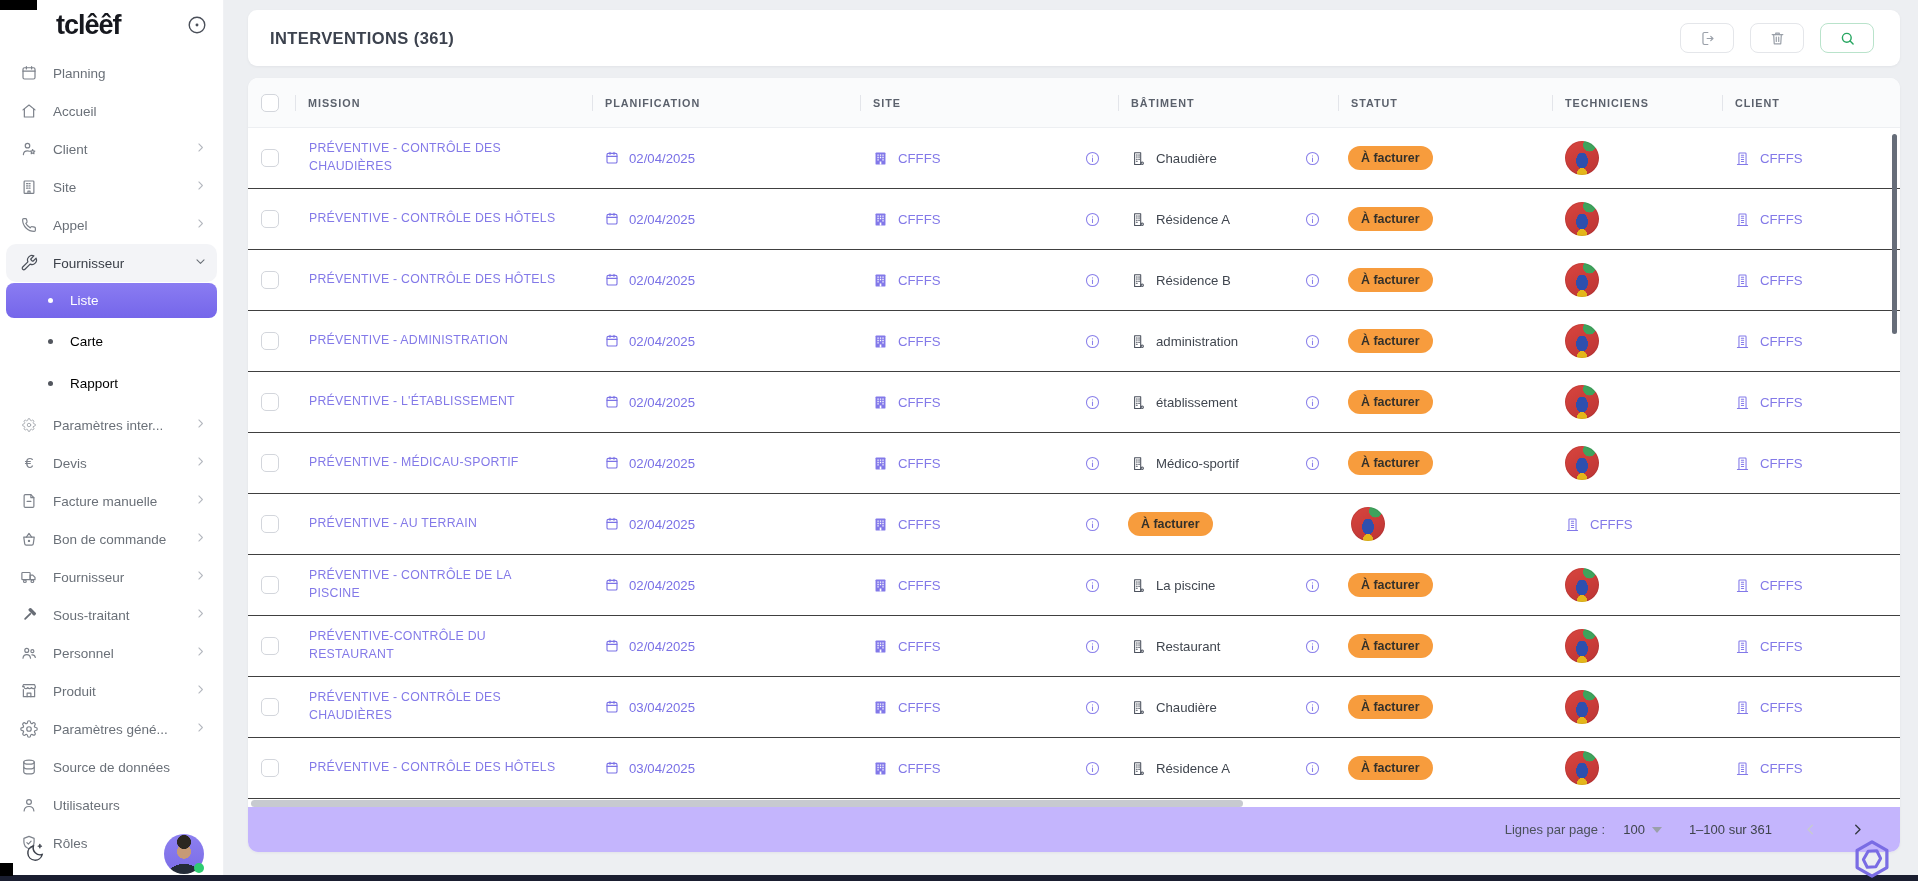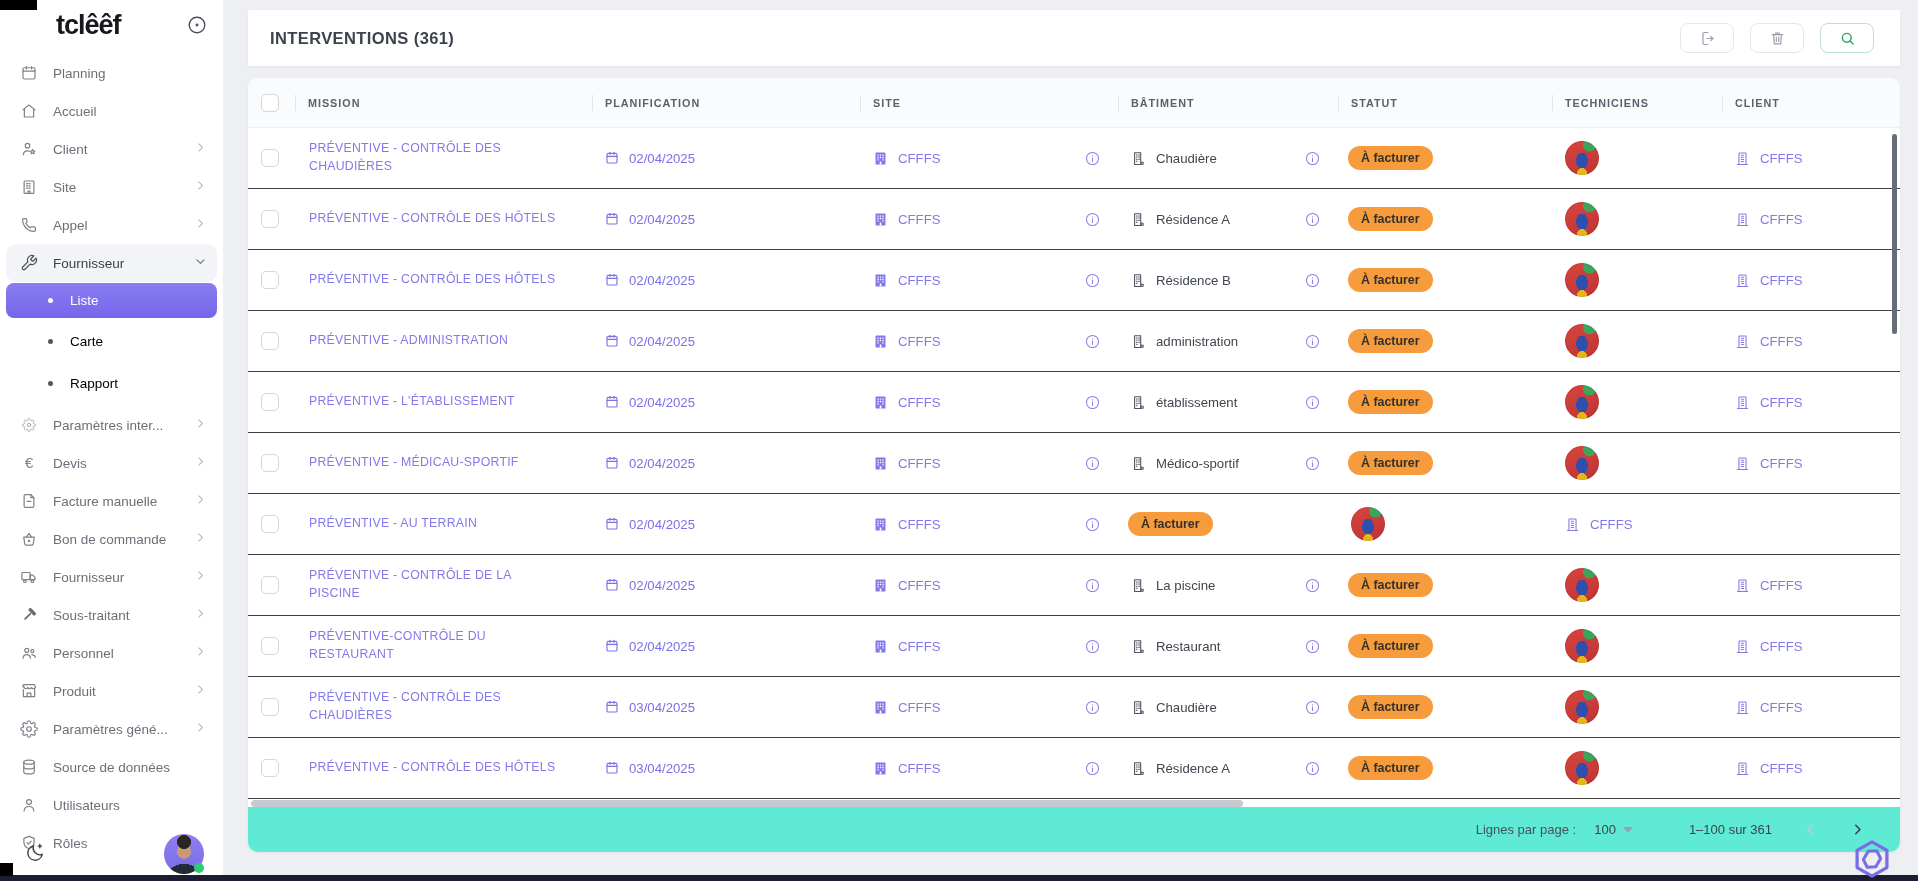--- a/index.html
+++ b/index.html
@@ -52,21 +52,21 @@
     background:
       radial-gradient(circle at 50% 20%, #2b2620 0 18%, rgba(0,0,0,0) 19%),
       radial-gradient(circle at 50% 44%, #c79a76 0 23%, rgba(0,0,0,0) 24%),
       radial-gradient(ellipse 62% 38% at 50% 98%, #232b38 0 60%, rgba(0,0,0,0) 61%),
       linear-gradient(180deg,#8d80f0,#7a6ce6); }
   .avatar-user::after { content:""; position:absolute; right:0px; bottom:1px; width:10px; height:10px;
       border-radius:50%; background:#2ecc71; }
 
   
   .header-card { position:absolute; left:248px; top:10px; width:1652px; height:56px; background:#fff;
-                 border-radius:1px; box-shadow:0 1px 3px rgba(16,24,40,.05); display:flex; align-items:center; z-index:2; }
+                 border-radius:9px; box-shadow:0 1px 3px rgba(16,24,40,.05); display:flex; align-items:center; z-index:2; }
   .page-title { margin-left:22px; font-size:16.5px; font-weight:600; letter-spacing:.4px; color:#3c424e; }
   .toolbar { margin-left:auto; margin-right:26px; display:flex; gap:16px; }
   .tool-btn { width:54px; height:30px; border-radius:8px; border:1px solid #e4e6ea; background:#fff;
               display:flex; align-items:center; justify-content:center; cursor:pointer; }
   .tool-btn svg { width:17px; height:17px; fill:none; stroke:#9aa0a9; stroke-width:1.7; stroke-linecap:round; stroke-linejoin:round; }
   .tool-btn.search { border-color:#b9e3cb; }
   .tool-btn.search svg { stroke:#27a661; stroke-width:2; }
 
   
   .table-card { position:absolute; left:248px; top:78px; width:1652px; height:774px; background:#fff;
@@ -100,27 +100,27 @@
     background:
       radial-gradient(circle at 72% 12%, #3fa35c 0 16%, rgba(0,0,0,0) 17%),
       radial-gradient(circle at 50% 94%, #e4b61a 0 13%, rgba(0,0,0,0) 14%),
       radial-gradient(ellipse 38% 52% at 50% 58%, #2e4fae 0 45%, rgba(0,0,0,0) 46%),
       linear-gradient(155deg,#d8453e 0%,#bc3434 100%); }
 
   .vscroll { position:absolute; right:3px; top:56px; width:5px; height:200px; background:#666d79; border-radius:3px; }
   .hscroll { position:absolute; left:3px; top:722px; width:992px; height:7px; background:#c7cad0; border-radius:4px; cursor:pointer; }
 
   .pagination { position:absolute; left:0; bottom:0; width:100%; height:45px; display:flex; align-items:center;
-                justify-content:flex-end; padding-right:34px; background:#5eead4;padding-left:33px; }
+                justify-content:flex-end; padding-right:34px; background:#c4b5fd;padding-left:33px; }
   .pp-label { font-size:13px; color:#4b515b; }
   .pp-select { display:flex; align-items:center; gap:7px; margin-left:18px; cursor:pointer; }
   .pp-value { font-size:13px; color:#3e434c; }
   .pp-caret { width:0; height:0; border-left:5px solid transparent; border-right:5px solid transparent;
               border-top:6px solid #9aa0a9; }
-  .pp-range { font-size:13px; color:#3e434c; margin-left:56px; }
+  .pp-range { font-size:13px; color:#3e434c; margin-left:27px; }
   .pg-btn { background:none; border:none; margin-left:30px; cursor:pointer; display:flex; align-items:center; }
   .pg-btn svg { width:17px; height:17px; fill:none; stroke-width:2; stroke-linecap:round; stroke-linejoin:round; }
   .pg-btn.prev svg { stroke:#c6cad1; }
   .pg-btn.next svg { stroke:#363b45; }
 </style>
 </head>
 <body>
 
 <aside class="sidebar">
   <div class="logo-row">

